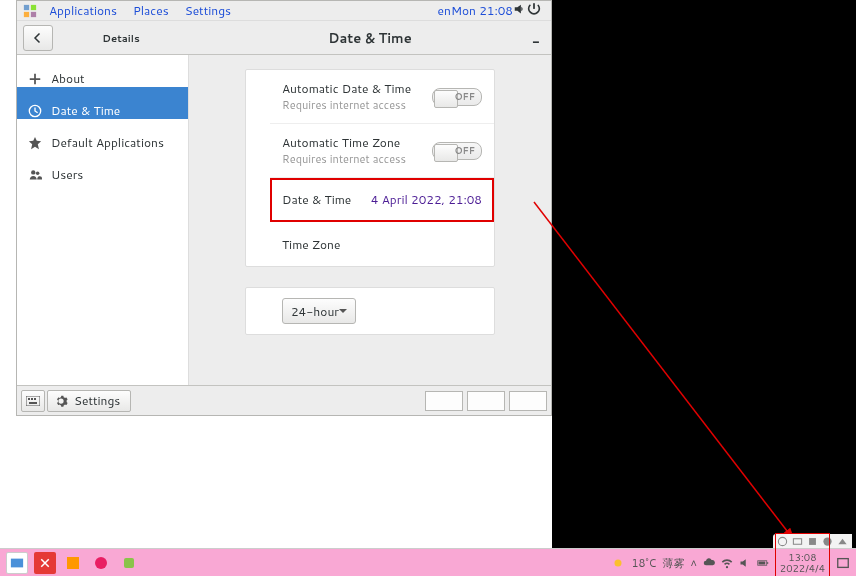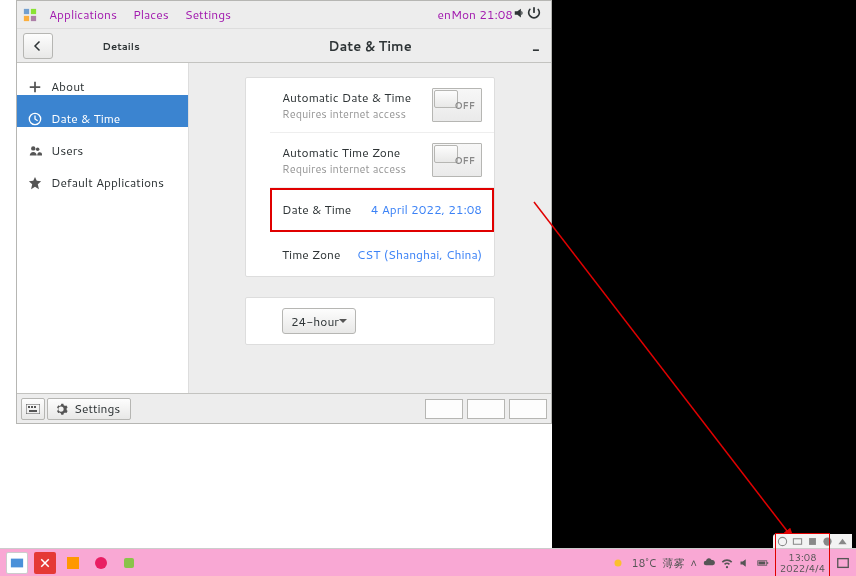--- a/index.html
+++ b/index.html
@@ -2,21 +2,21 @@
 <html><head>
 <meta charset="utf-8">
 <style>
   * { box-sizing: border-box; margin: 0; padding: 0; }
   body { font-family: "Cantarell", "Segoe UI", sans-serif; font-size: 13px; color: #2e3436; background: #fff; width: 856px; height: 576px; position: relative; overflow: hidden; }
   
   .desktop-area { position: absolute; top: 0; left: 552px; right: 0; bottom: 0; background: #000; z-index: 0; }
   
   .gnome-window { position: absolute; top: 0; left: 16px; width: 536px; background: #ededed; border: 1px solid #b6b6b3; z-index: 2; }
   
-  .topbar { height: 28px; background: #ededed; display: flex; align-items: center; padding: 0 6px; font-size: 12px; color: #a21caf; border-bottom: 1px solid #ddd; }
+  .topbar { height: 20px; background: #ededed; display: flex; align-items: center; padding: 0 6px; font-size: 12px; color: #1d4ed8; border-bottom: 1px solid #ddd; }
   .topbar .app-icon { width: 14px; height: 14px; margin-right: 4px; display: inline-flex; }
   .topbar .menu-item { padding: 0 8px; cursor: default; }
   .topbar .spacer { flex: 1; }
   .topbar .tray { display: flex; align-items: center; padding-right: 4px; }
   .topbar .tray span { font-size: 12px; }
   .topbar svg { width: 14px; height: 14px; fill: #2e3436; }
   
   .headerbar { height: 34px; background: #ededed; display: flex; align-items: center; border-bottom: 1px solid #c3c3c0; }
   .headerbar .left { width: 172px; display: flex; align-items: center; padding-left: 6px; }
   .headerbar .back-btn { width: 30px; height: 26px; background: linear-gradient(#fdfdfd,#e8e8e7); border: 1px solid #b6b6b3; border-radius: 3px; display: flex; align-items: center; justify-content: center; cursor: pointer; }
@@ -33,24 +33,24 @@
   .sidebar-item .icon svg { width: 14px; height: 14px; fill: #555; }
   .sidebar-item.active .icon svg { fill: #fff; }
   
   .main-panel { flex: 1; background: #ededed; padding: 14px; display: flex; flex-direction: column; gap: 20px; align-items: center; }
   .settings-group { width: 250px; background: #fff; border: 1px solid #ddd; border-radius: 2px; }
   .settings-row { display: flex; align-items: center; padding: 10px 12px; border-bottom: 1px solid #eee; min-height: 44px; margin-left: 24px; }
   .settings-row:last-child { border-bottom: none; }
   .settings-row .labels { flex: 1; }
   .settings-row .row-label { font-size: 12px; }
   .settings-row .row-sub { font-size: 11px; color: #999; }
-  .settings-row .value { font-size: 12px; color: #3b82f6; }
+  .settings-row .value { font-size: 12px; color: #4c1d95; }
   .settings-row.highlighted { outline: 2px solid #e00000; outline-offset: -2px; }
   
-  .switch { width: 50px; height: 34px; background: linear-gradient(#f7f7f7,#eaeaea); border: 1px solid #b6b6b3; border-radius: 1px; display: flex; align-items: center; position: relative; }
+  .switch { width: 50px; height: 18px; background: linear-gradient(#f7f7f7,#eaeaea); border: 1px solid #b6b6b3; border-radius: 8px; display: flex; align-items: center; position: relative; }
   .switch .knob { width: 24px; height: 18px; background: linear-gradient(#fdfdfd,#e8e8e7); border: 1px solid #b6b6b3; border-radius: 2px; position: absolute; left: 1px; top: 1px; }
   .switch .lbl { position: absolute; right: 6px; font-size: 9px; color: #888; font-weight: bold; }
   
   .combo { height: 26px; padding: 0 8px; background: linear-gradient(#fdfdfd,#e8e8e7); border: 1px solid #b6b6b3; border-radius: 3px; display: flex; align-items: center; gap: 0; font-size: 12px; }
   .combo svg { width: 8px; height: 8px; fill: #555; }
   
   .bottombar { height: 30px; background: #ededed; border-top: 1px solid #c3c3c0; display: flex; align-items: center; padding: 0 4px; position: relative; }
   .bottombar .left-buttons { display: flex; gap: 2px; align-items: center; }
   .bottombar .sq-btn { width: 24px; height: 22px; background: linear-gradient(#fdfdfd,#e8e8e7); border: 1px solid #b6b6b3; border-radius: 2px; display: flex; align-items: center; justify-content: center; }
   .bottombar .settings-btn { height: 22px; padding: 0 10px 0 6px; background: linear-gradient(#fdfdfd,#e8e8e7); border: 1px solid #b6b6b3; border-radius: 2px; display: flex; align-items: center; gap: 6px; font-size: 12px; }
@@ -129,35 +129,35 @@
             <svg viewBox="0 0 16 16">
               <circle cx="8" cy="8" r="6.5" fill="none" stroke="#fff" stroke-width="1.5"></circle>
               <path d="M8 4v4l3 2" stroke="#fff" stroke-width="1.5" fill="none"></path>
             </svg>
           </span>
         <span>Date &amp; Time</span>
       </div>
       <div class="sidebar-item">
         <span class="icon">
             <svg viewBox="0 0 16 16">
+              <path d="M8 1l2 4.5 5 .5-3.8 3.3L12.5 15 8 12.3 3.5 15l1.3-5.7L1 6l5-.5L8 1z"></path>
+            </svg>
+          </span>
+        <span>Default Applications</span>
+      </div>
+      <div class="sidebar-item">
+        <span class="icon">
+            <svg viewBox="0 0 16 16">
               <circle cx="6" cy="5" r="2.5"></circle>
               <circle cx="11" cy="6" r="2"></circle>
               <path d="M2 13c0-2.2 1.8-4 4-4s4 1.8 4 4H2zm8.5 0c0-1.5.4-2 .4-2 .5-1 1.5-1.5 2.6-1.5 1.5 0 2.5 1 2.5 2.5v1h-5.5z"></path>
             </svg>
           </span>
         <span>Users</span>
       </div>
-      <div class="sidebar-item">
-        <span class="icon">
-            <svg viewBox="0 0 16 16">
-              <path d="M8 1l2 4.5 5 .5-3.8 3.3L12.5 15 8 12.3 3.5 15l1.3-5.7L1 6l5-.5L8 1z"></path>
-            </svg>
-          </span>
-        <span>Default Applications</span>
-      </div>
     </div>
 
     <div class="main-panel">
       <div class="settings-group">
         <div class="settings-row">
           <div class="labels">
             <div class="row-label">Automatic Date &amp; Time</div>
             <div class="row-sub">Requires internet access</div>
           </div>
           <div class="switch">
@@ -178,21 +178,20 @@
         <div class="settings-row highlighted">
           <div class="labels">
             <div class="row-label">Date &amp; Time</div>
           </div>
           <div class="value">4 April 2022, 21:08</div>
         </div>
         <div class="settings-row">
           <div class="labels">
             <div class="row-label">Time Zone</div>
           </div>
-          <div class="value">CST (Shanghai, China)</div>
         </div>
       </div>
 
       <div class="settings-group">
         <div class="settings-row">
           <div class="combo">
             <span>24-hour</span>
             <svg viewBox="0 0 8 8">
                 <path d="M0 2l4 4 4-4z"></path>
               </svg>

